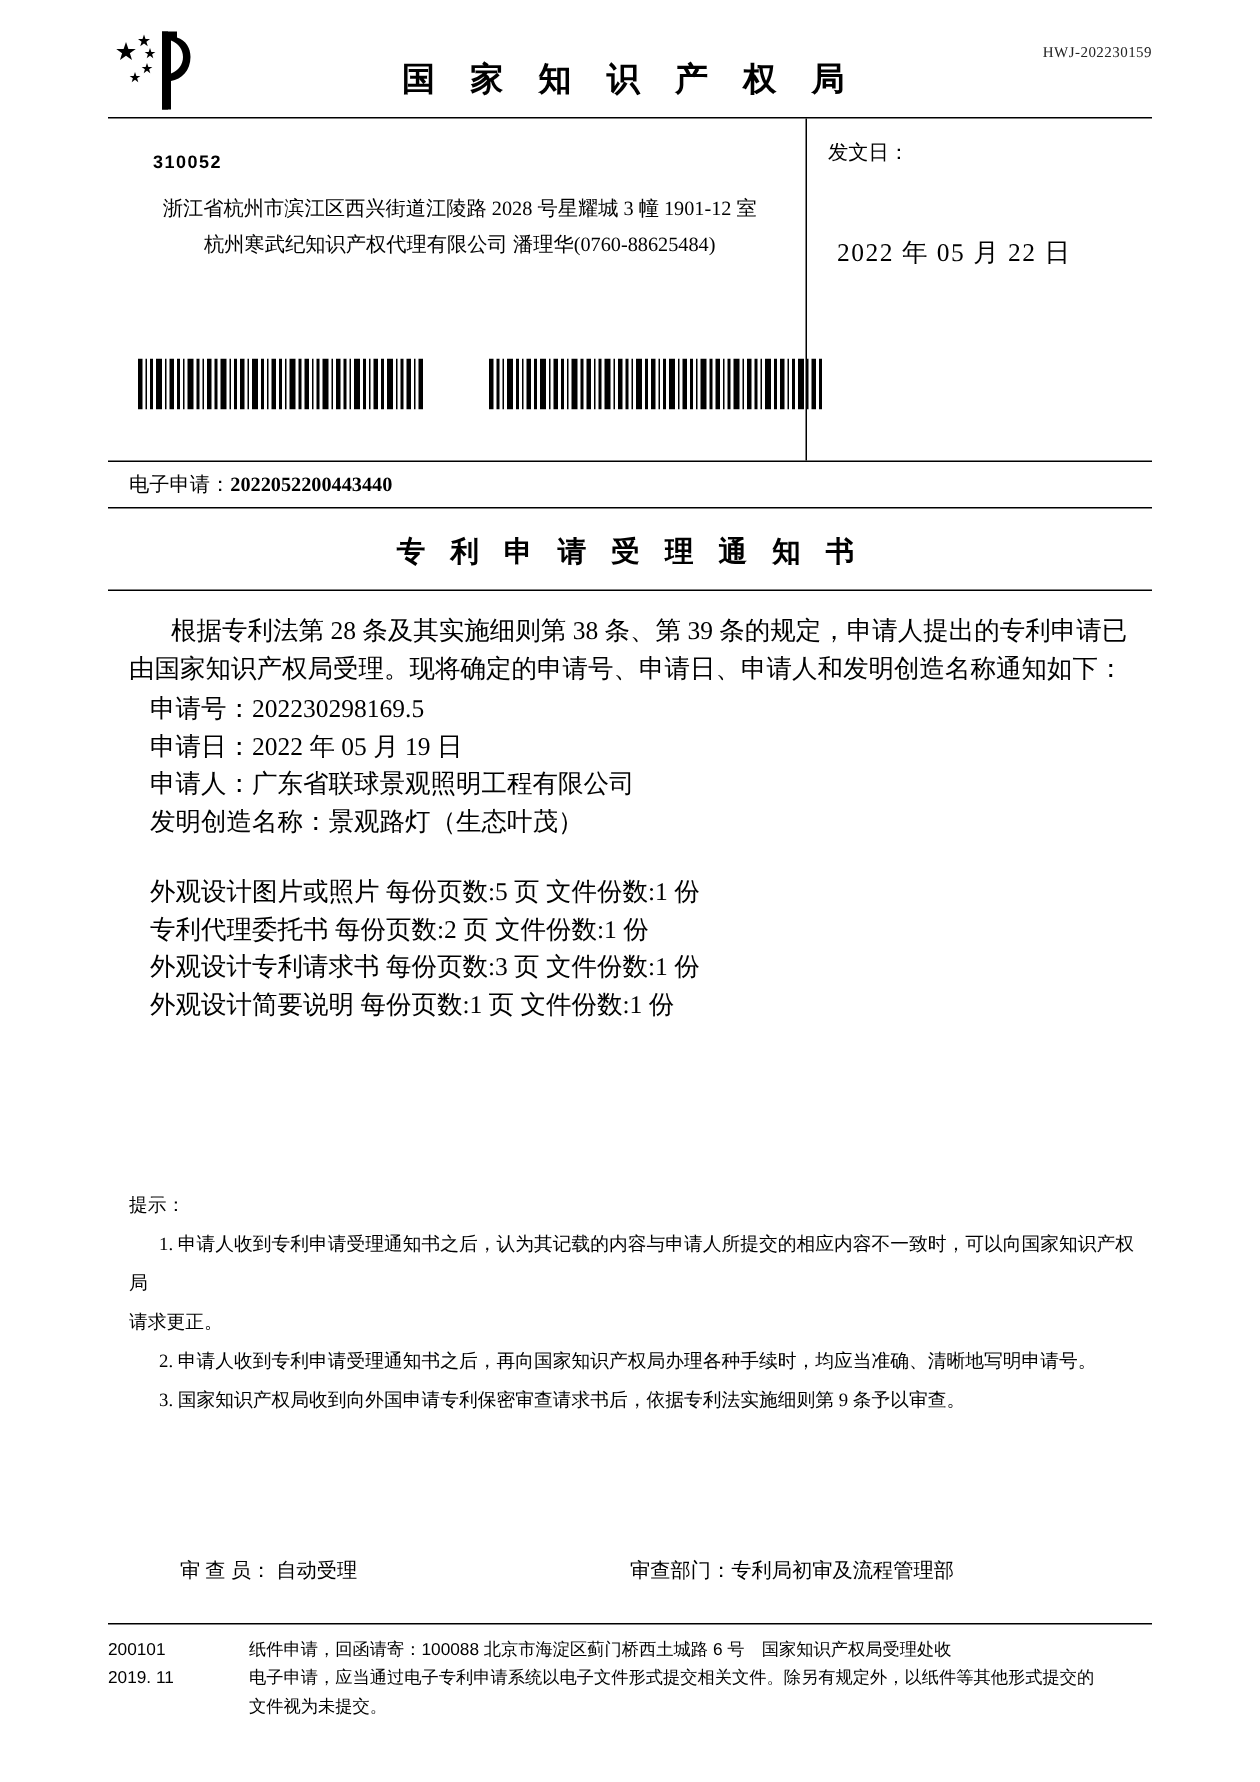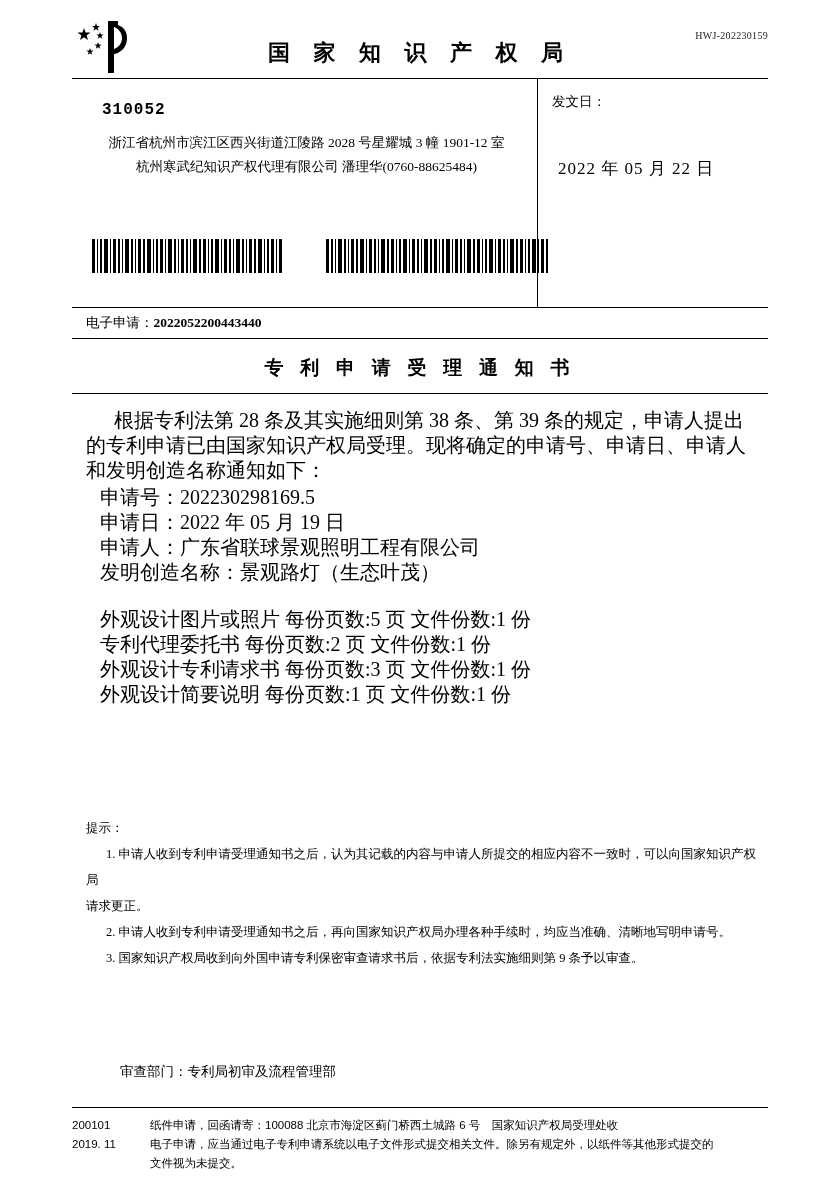--- a/index.html
+++ b/index.html
@@ -67,25 +67,25 @@
     width: 100%;
     min-height: 228px;
     border-bottom: 1.2px solid #000;
   }
   .addr-left {
     flex: 1 1 auto;
     padding-top: 22px;
     position: relative;
   }
   .postcode {
-    font-size: 16px;
+    font-size: 12px;
     font-weight: bold;
     letter-spacing: 1px;
     padding-left: 30px;
-    font-family: Liberation Mono, monospace;
+    font-family: Liberation Sans, sans-serif;
   }
   .addr-lines {
     margin-top: 12px;
     text-align: center;
     font-size: 13.5px;
     line-height: 24px;
     padding: 0 10px 0 14px;
   }
   .barcodes {
     position: absolute;
@@ -138,21 +138,21 @@
     letter-spacing: 6px;
     margin: 16px 0 12px 0;
   }
   .title-rule {
     border-top: 1.2px solid #000;
     margin-bottom: 14px;
   }
 
   
   .body-text {
-    font-size: 20px;
+    font-size: 17px;
     line-height: 25px;
     padding: 0 6px 0 14px;
   }
   .indent2 { text-indent: 28px; }
   .fields p, .files p {
     margin: 0;
     padding-left: 14px;
   }
   .fields { margin-top: 2px; }
   .gap { height: 22px; }
@@ -180,20 +180,21 @@
   .footer-rule {
     border-top: 1.2px solid #000;
     margin-top: 26px;
   }
   .footer {
     display: flex;
     font-size: 11.5px;
     line-height: 19px;
     padding-top: 8px;
     font-family: "Liberation Sans", sans-serif;
+    gap: 16px;
   }
   .footer .codes {
     width: 78px;
     flex: 0 0 78px;
   }
   .footer .ftext { flex: 1 1 auto; }
   .footer .ftext div { margin-bottom: 0px; }
 </style>
 </head>
 <body>
@@ -370,20 +371,24 @@
 
   <div class="tips">
     <div>提示：</div>
     <div class="tip-item">1. 申请人收到专利申请受理通知书之后，认为其记载的内容与申请人所提交的相应内容不一致时，可以向国家知识产权局</div>
     <div class="tip-cont">请求更正。</div>
     <div class="tip-item">2. 申请人收到专利申请受理通知书之后，再向国家知识产权局办理各种手续时，均应当准确、清晰地写明申请号。</div>
     <div class="tip-item">3. 国家知识产权局收到向外国申请专利保密审查请求书后，依据专利法实施细则第 9 条予以审查。</div>
   </div>
 
   <div class="sign-row">
+    <div class="left">
+      <span>审 查 员：</span>
+      <span>自动受理</span>
+    </div>
     <div>
       <span>审查部门：</span><span>专利局初审及流程管理部</span>
     </div>
   </div>
 
   <div class="footer-rule"></div>
   <div class="footer">
     <div class="codes">
       <div>200101</div>
       <div>2019. 11</div>

